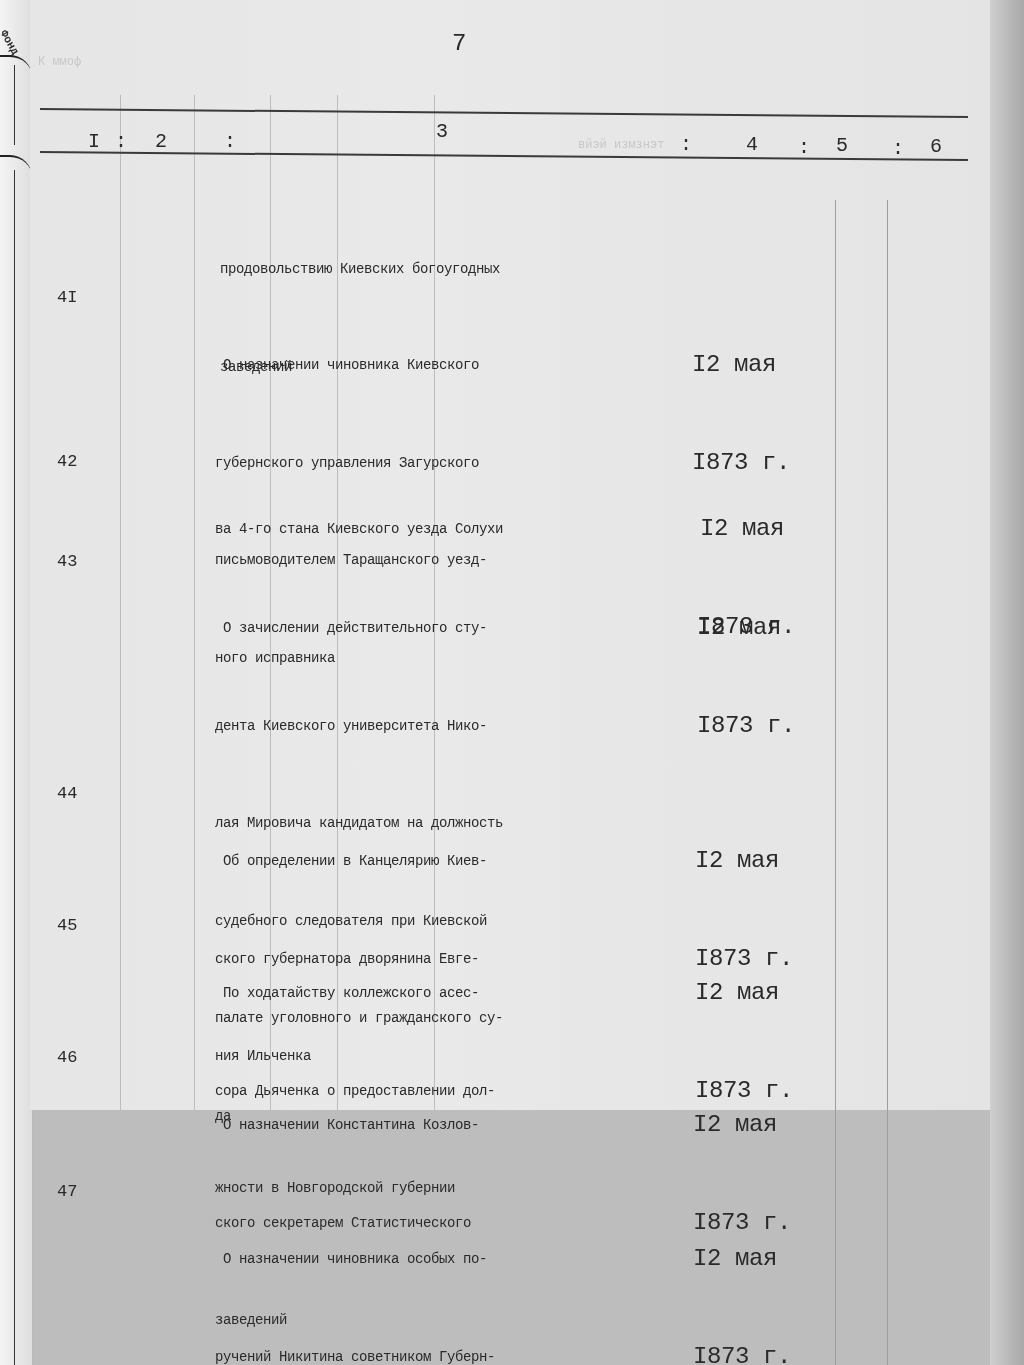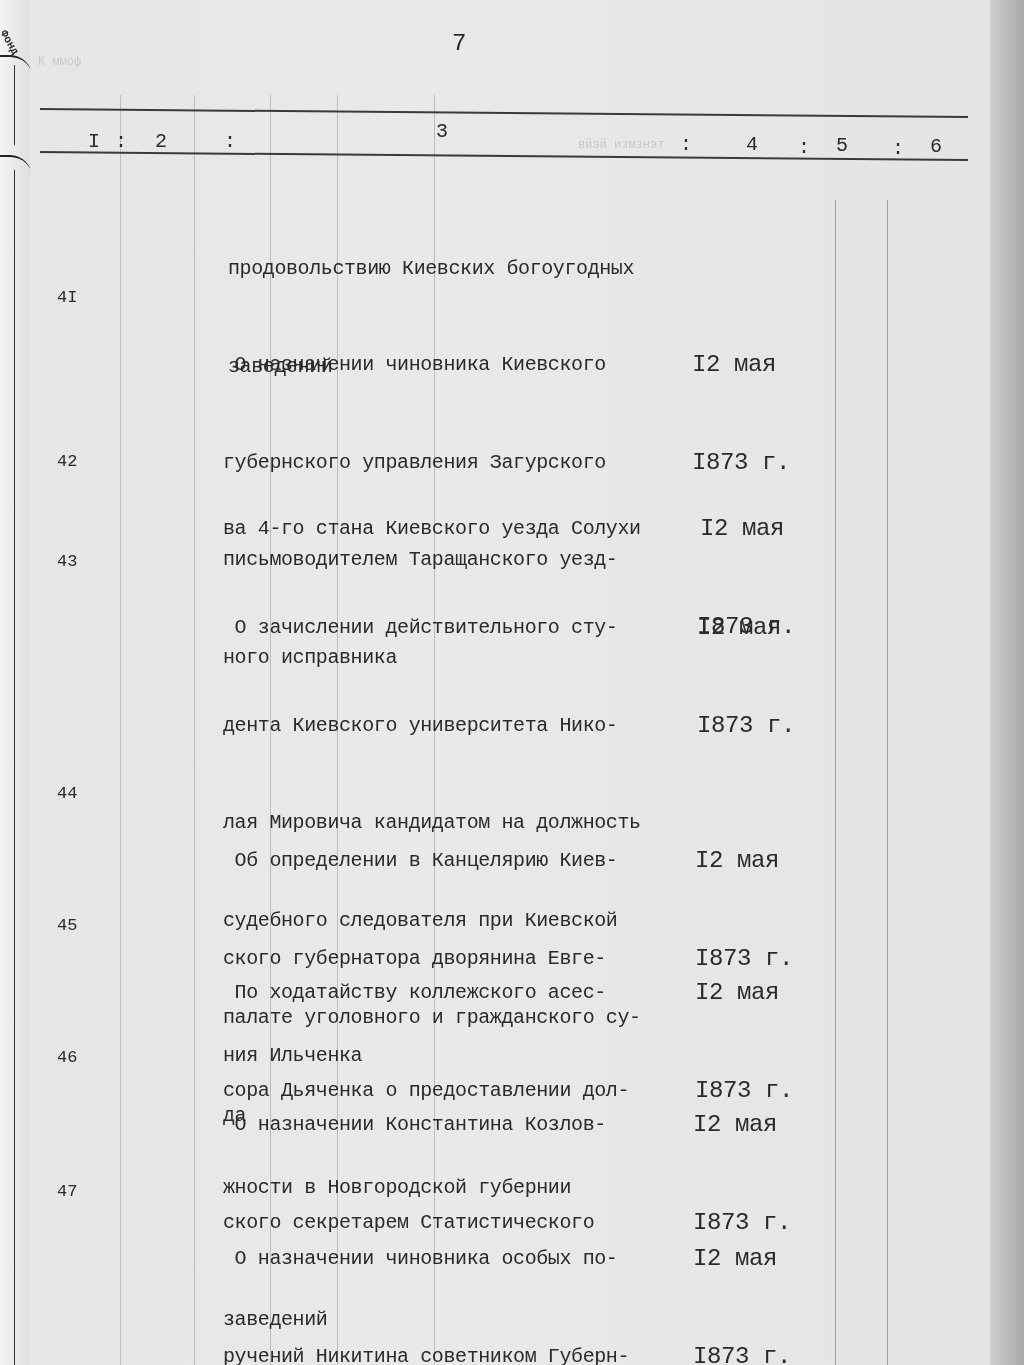--- a/index.html
+++ b/index.html
@@ -3,40 +3,40 @@
 <meta charset="utf-8">
 <style>
   html, body { margin:0; padding:0; }
   body {
     width:1024px; height:1365px; overflow:hidden; position:relative;
     background:#bdbdbd;
     font-family:"Liberation Mono","DejaVu Sans Mono",monospace;
     color:#2a2a2a;
   }
   .page {
-    position:absolute; left:30px; top:0; width:960px; height:1365px;
+    position:absolute; left:30px; top:0; width:960px; height:1110px;
     background:linear-gradient(90deg,#e6e6e6 0%,#e9e9e9 40%,#e4e4e4 100%);
   }
   .binder {
     position:absolute; left:0; top:0; width:32px; height:1365px;
     background:linear-gradient(90deg,#f4f4f4,#dedede);
     border-right:1px solid #bbb;
   }
   .binder .line { position:absolute; left:14px; width:1px; background:#333; }
   .binder .curve { position:absolute; left:0; width:32px; height:20px; border-top:2px solid #222; border-radius:0 30px 0 0; }
   .binder .fond { position:absolute; left:8px; top:28px; font-size:11px; font-weight:bold; transform:rotate(60deg); transform-origin:left top; }
   .right-shadow { position:absolute; left:990px; top:0; width:34px; height:1365px; background:linear-gradient(90deg,#cfcfcf,#a8a8a8); }
   .page-number { position:absolute; left:452px; top:30px; font-size:24px; }
   .ghost { color:#c8c8c8; position:absolute; font-size:12px; }
   .rule { position:absolute; height:2px; background:#3a3a3a; }
   .hdr { position:absolute; top:130px; font-size:20px; }
   .vline { position:absolute; width:1px; background:#bdbdbd; }
   .vline.dark { background:#9e9e9e; }
   .rownum { position:absolute; left:57px; font-size:17px; }
-  .text { position:absolute; left:215px; font-size:20px; line-height:32.5px; white-space:pre; letter-spacing:-0.4px;margin-left:8px; }
+  .text { position:absolute; left:215px; font-size:14px; line-height:32.5px; white-space:pre; letter-spacing:-0.4px; }
   .date { position:absolute; left:692px; font-size:24px; line-height:32.5px; white-space:pre; letter-spacing:-0.4px; }
 </style>
 </head>
 <body>
 
 <div class="binder">
   <span class="fond">Фонд</span>
   <div class="curve" style="top:55px"></div>
   <div class="line" style="top:65px;height:80px"></div>
   <div class="curve" style="top:155px"></div>

